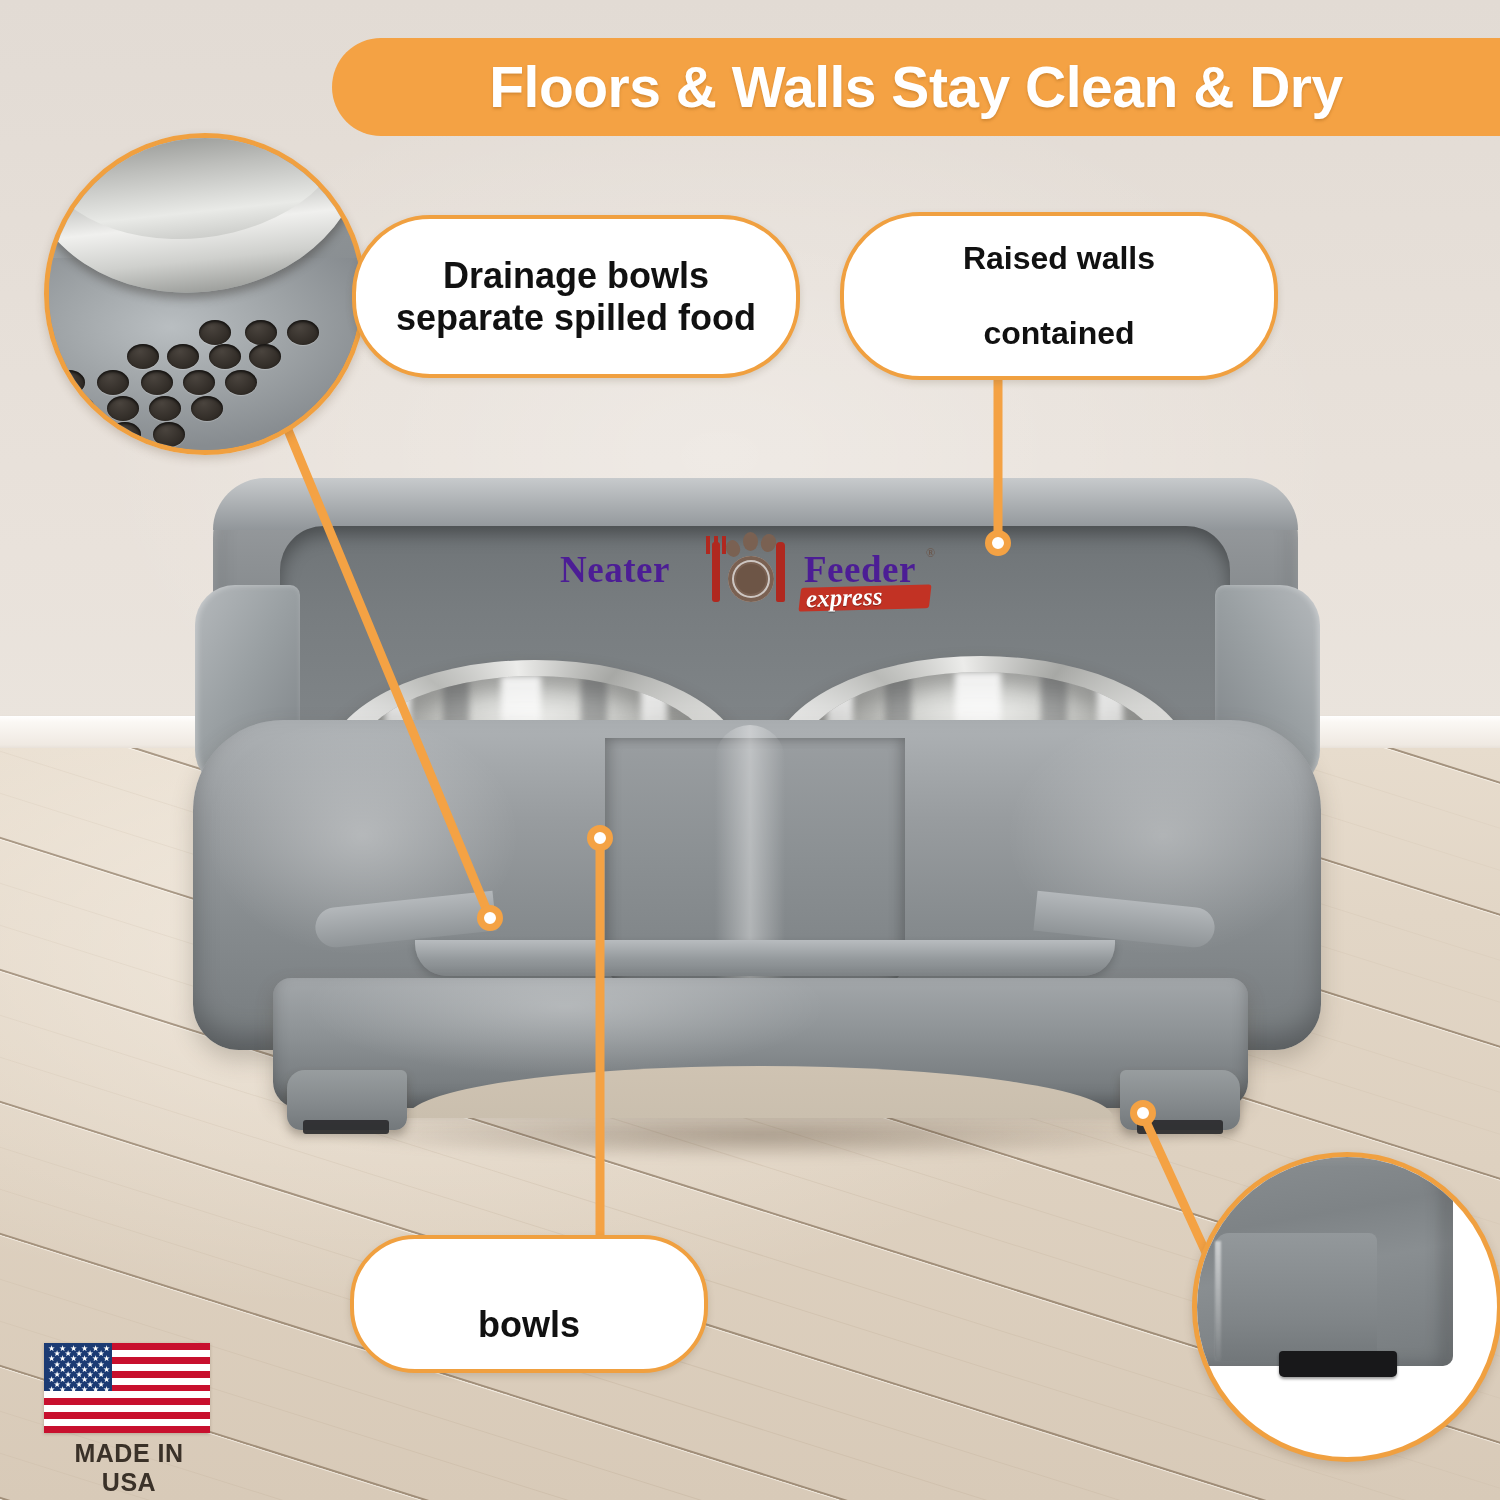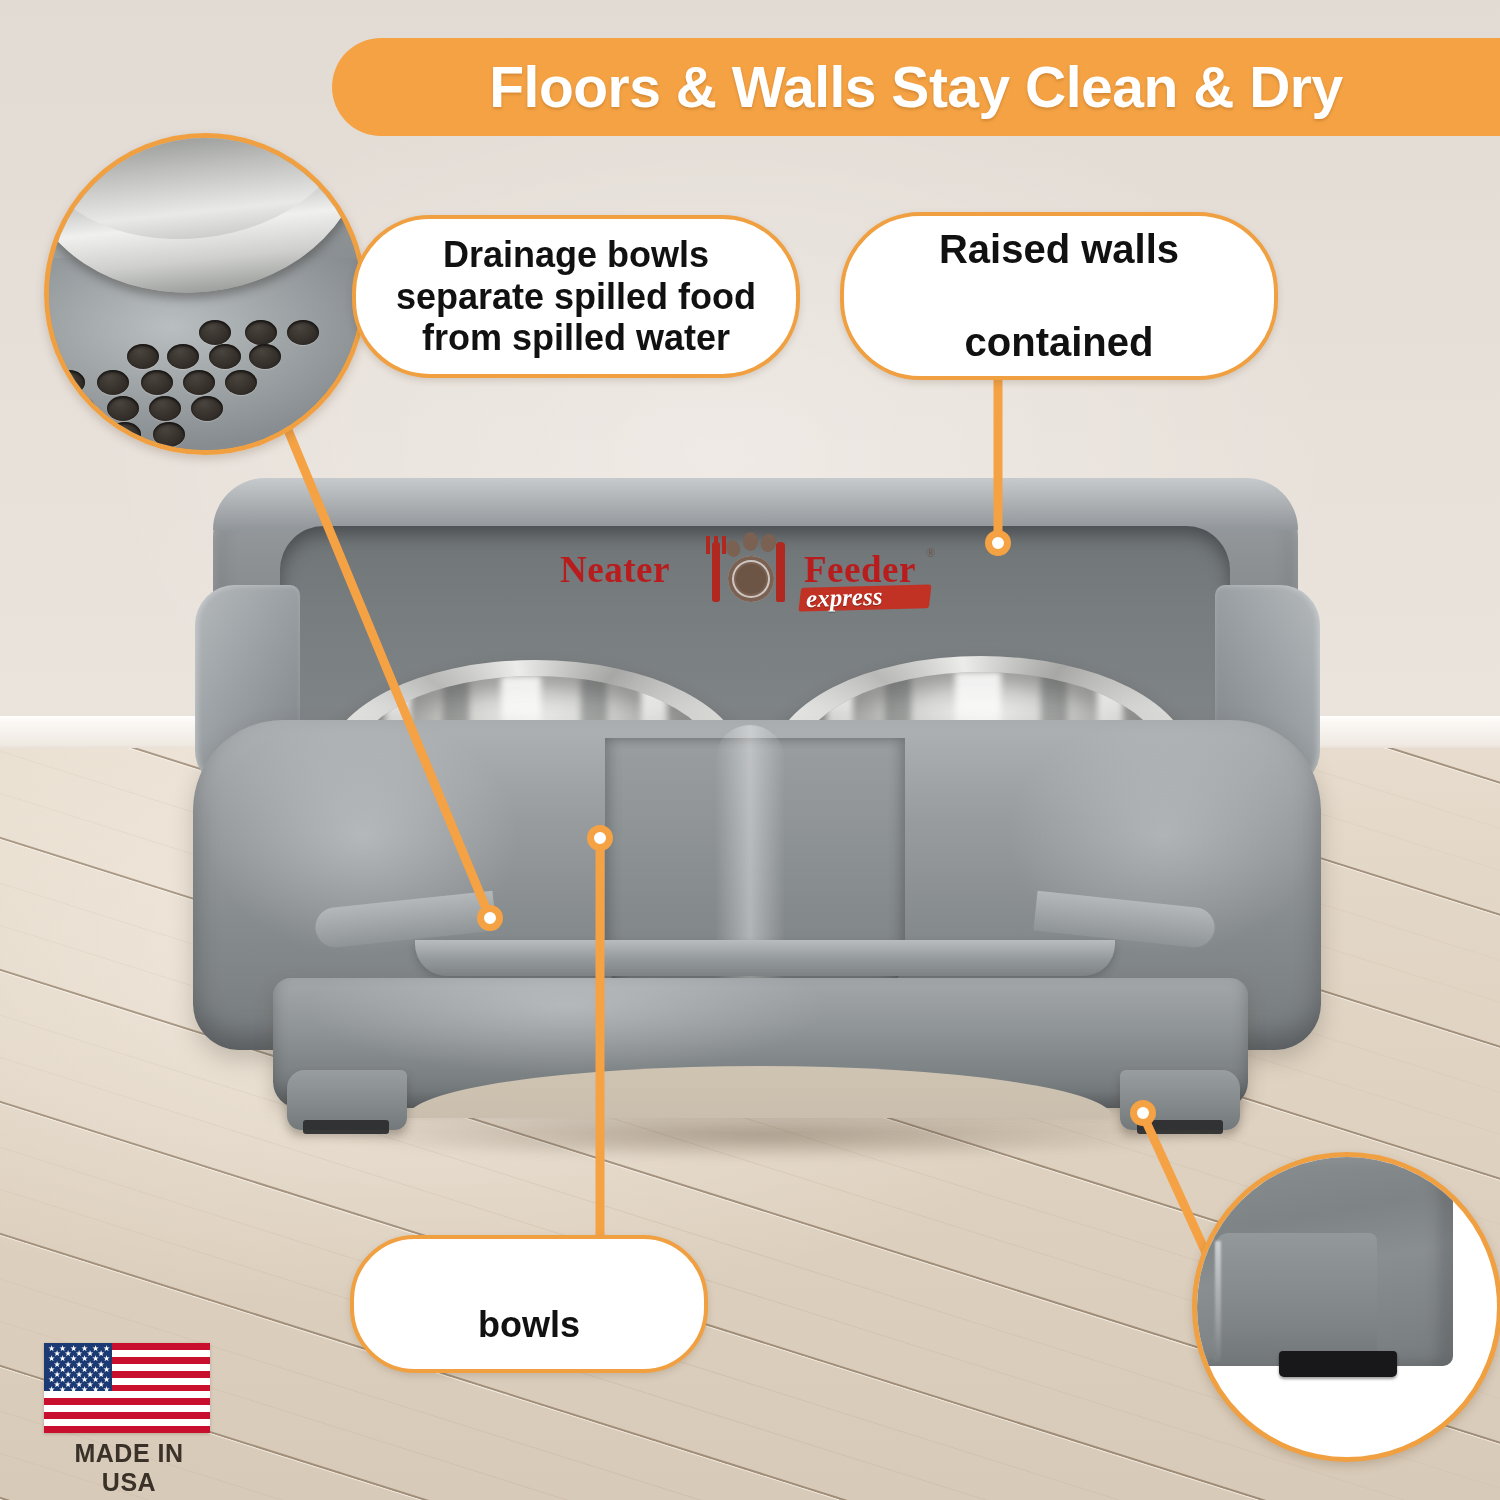--- a/index.html
+++ b/index.html
@@ -200,21 +200,21 @@
   .bowl-cradle{
     position:absolute;width:440px;height:120px;border-radius:50%;
     background:radial-gradient(ellipse 220px 58px at 50% 44%, rgba(30,26,22,.55) 0%, rgba(30,26,22,.12) 62%, rgba(30,26,22,0) 80%);
     filter:blur(3px);
   }
 
   
   .logo{position:absolute;left:560px;top:528px;width:390px;height:90px;}
   .logo .word{
     position:absolute;top:20px;font-family:"Liberation Serif", serif;font-weight:700;
-    font-size:37px;color:#b91c1c;letter-spacing:.5px;
+    font-size:37px;color:#4c1d95;letter-spacing:.5px;
   }
   .logo .w-neater{left:0px;}
   .logo .w-feeder{left:244px;}
   .logo .reg{position:absolute;left:366px;top:18px;font-size:12px;color:#6a5143;font-family:"Liberation Serif",serif;}
   .logo .fork{
     position:absolute;left:152px;top:14px;width:8px;height:60px;background:#b0281f;border-radius:3px;
   }
   .logo .fork:before{
     content:"";position:absolute;left:-6px;top:-6px;width:20px;height:18px;
     background:
@@ -265,21 +265,21 @@
     display:flex;align-items:center;justify-content:center;text-align:center;
     color:#111111;font-weight:700;font-family:"Liberation Sans", sans-serif;
     box-shadow:0 3px 7px rgba(90,70,45,.18);
     z-index:6;
   }
   .bubble p{margin:0;line-height:1.16;}
 
   #cb-drain{left:352px;top:215px;width:440px;height:155px;border-radius:78px;}
   #cb-drain p{font-size:36px;}
   #cb-walls{left:840px;top:212px;width:430px;height:160px;border-radius:80px;}
-  #cb-walls p{font-size:40px;}
+  #cb-walls p{font-size:32px;}
   #cb-bowls{left:350px;top:1235px;width:350px;height:130px;border-radius:65px;}
   #cb-bowls p{font-size:36px;}
   #cb-feet{left:780px;top:1222px;width:370px;height:180px;border-radius:90px;}
   #cb-feet p{font-size:36px;}
 
   
   .inset{position:absolute;border-radius:50%;border:5px solid #f0a040;overflow:hidden;z-index:5;
          box-shadow:0 4px 10px rgba(90,70,45,.22);}
   #inset-drain{left:44px;top:133px;width:312px;height:312px;
     background:linear-gradient(150deg,#a7acaf 0%,#8f9497 45%,#7c8185 100%);}
@@ -513,21 +513,20 @@
   </div>
 
   <div class="banner">
     <h1>Floors &amp; Walls Stay Clean &amp; Dry</h1>
   </div>
 
   <div class="bubble" id="cb-drain">
     <p>
       <span>Drainage bowls</span><br>
       <span>separate spilled food</span><br>
-      <span>from spilled water</span>
     </p>
   </div>
 
   <div class="bubble" id="cb-walls">
     <p>
       <span>Raised walls</span><br>
       <br>
       <span>contained</span>
     </p>
   </div>

